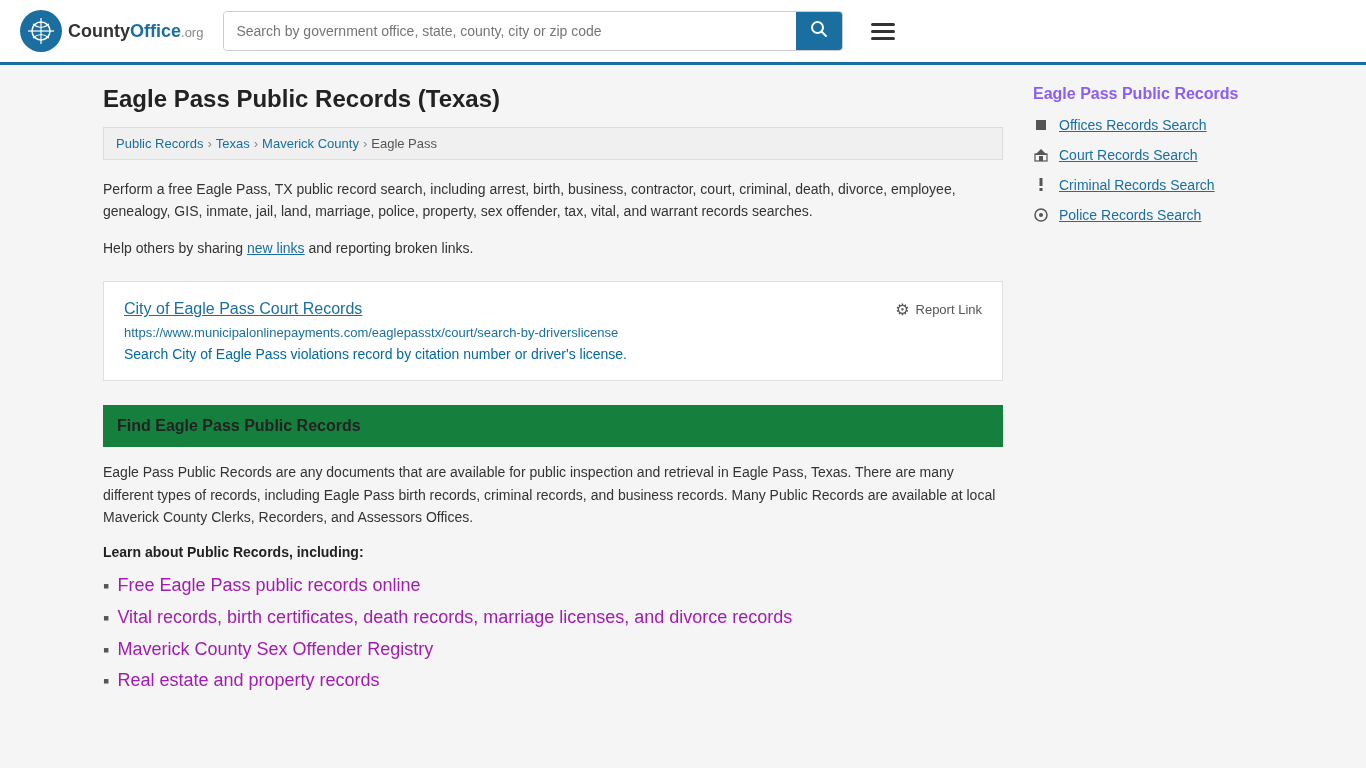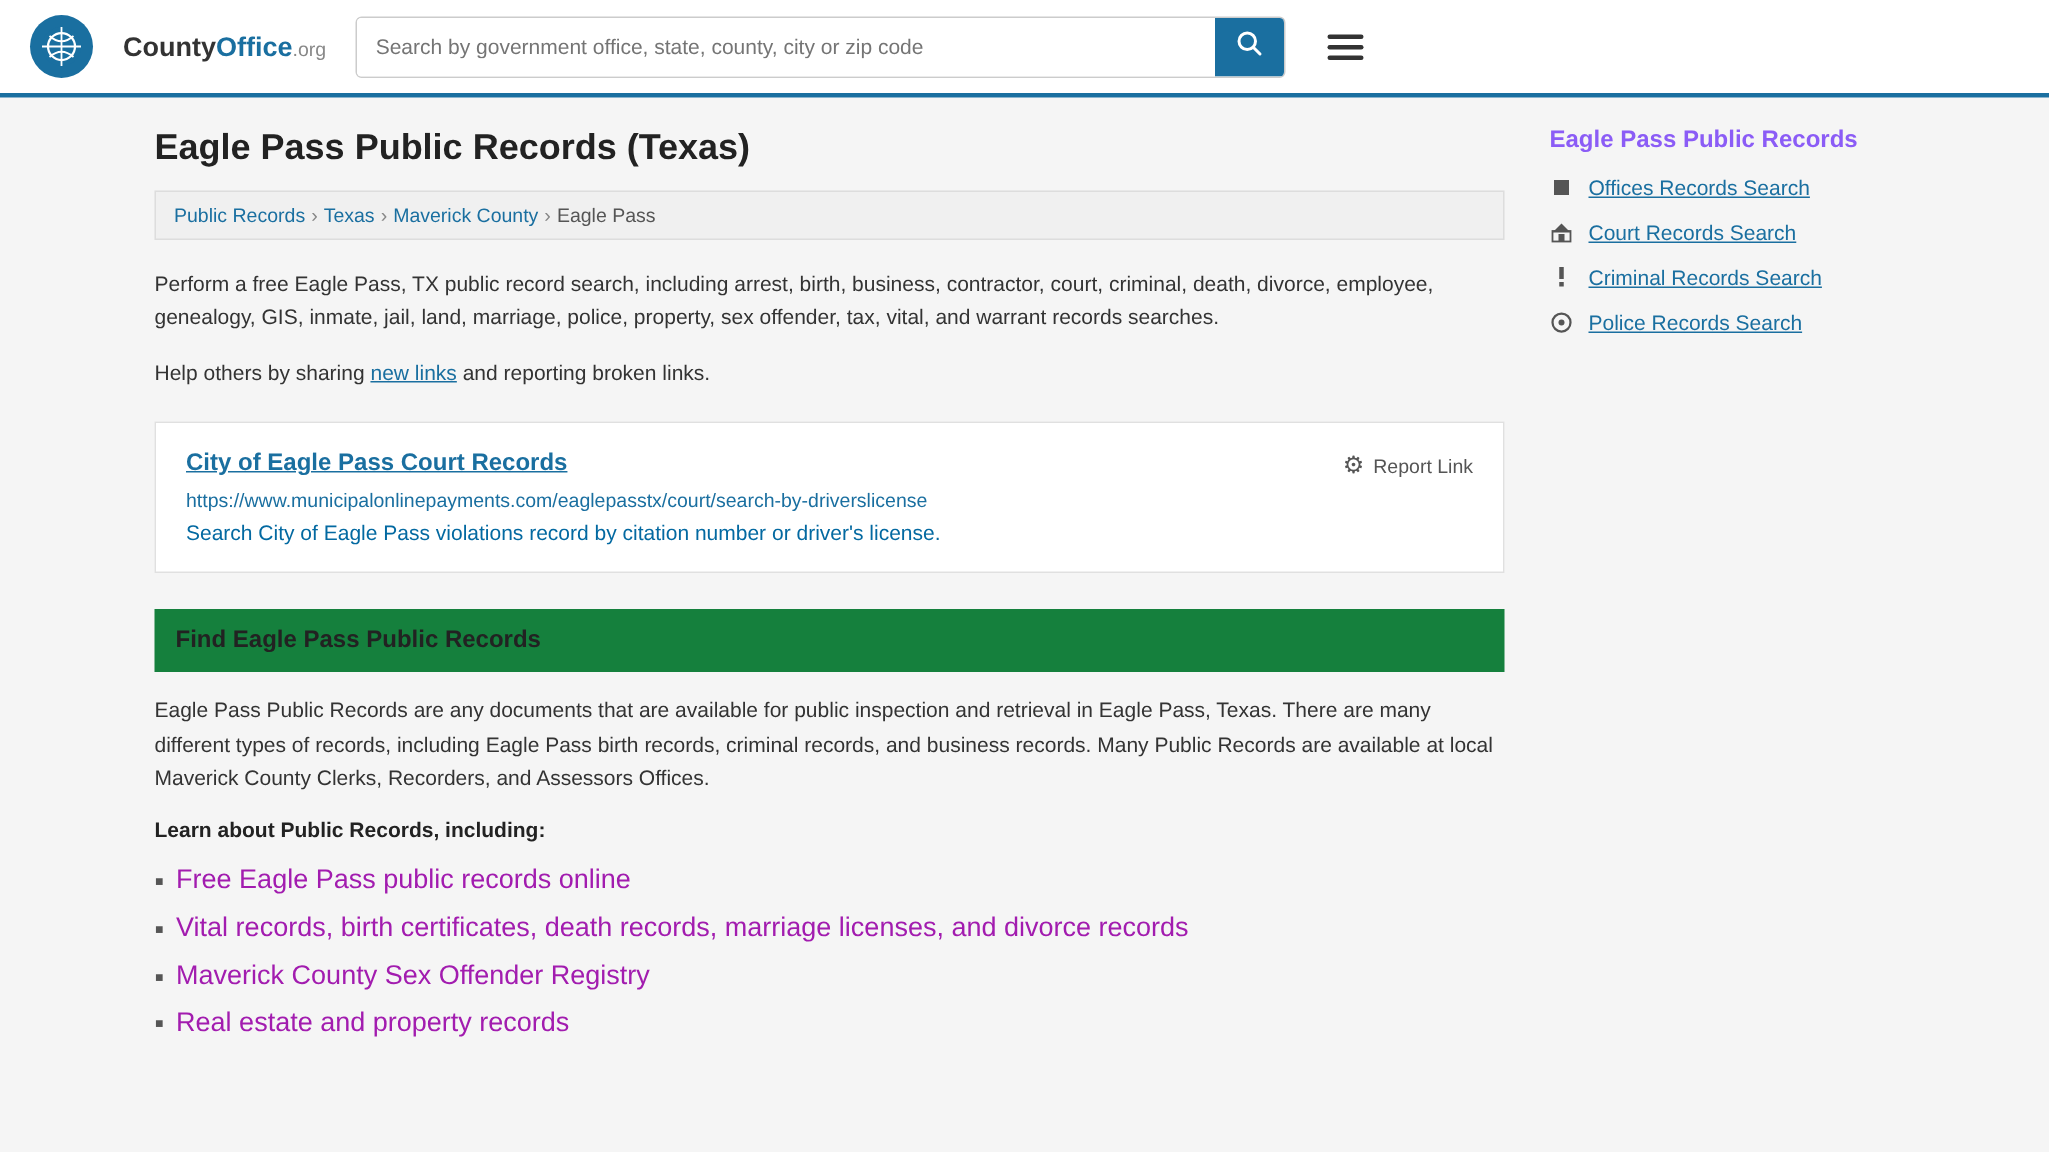--- a/index.html
+++ b/index.html
@@ -10,21 +10,21 @@
       background: #fff;
       border-bottom: 3px solid #1a6fa0;
       padding: 10px 20px;
       display: flex;
       align-items: center;
       gap: 20px;
     }
     #logo-area {
       display: flex;
       align-items: center;
-      gap: 20px;
+      gap: 6px;
       text-decoration: none;
     }
     #logo-circle {
       width: 42px;
       height: 42px;
       border-radius: 50%;
       background: #1a6fa0;
       display: flex;
       align-items: center;
       justify-content: center;
@@ -308,21 +308,21 @@
       <span>Eagle Pass</span>
     </div>
 
     <p id="intro-text">Perform a free Eagle Pass, TX public record search, including arrest, birth, business, contractor, court, criminal, death, divorce, employee, genealogy, GIS, inmate, jail, land, marriage, police, property, sex offender, tax, vital, and warrant records searches.</p>
     <p id="share-text">
       <span>Help others by sharing </span><a>new links</a><span> and reporting broken links.</span>
     </p>
 
     <div id="court-records-card">
       <div style="display:flex; justify-content:space-between; align-items:flex-start; margin-bottom:6px;">
-        <a id="court-records-title-text" style="font-size:16px;font-weight:bold;color:#1a6fa0;text-decoration:underline;cursor:pointer;">City of Eagle Pass Court Records</a>
+        <a id="court-records-title-text" style="font-size:16px;font-weight:normal;color:#1a6fa0;text-decoration:underline;cursor:pointer;">City of Eagle Pass Court Records</a>
         <button class="report-link-btn">
           <span class="report-icon">⚙</span>
           <span>Report Link</span>
         </button>
       </div>
       <a id="court-url">https://www.municipalonlinepayments.com/eaglepasstx/court/search-by-driverslicense</a>
       <p id="court-description">Search City of Eagle Pass violations record by citation number or driver's license.</p>
     </div>
 
     <div id="find-section">

